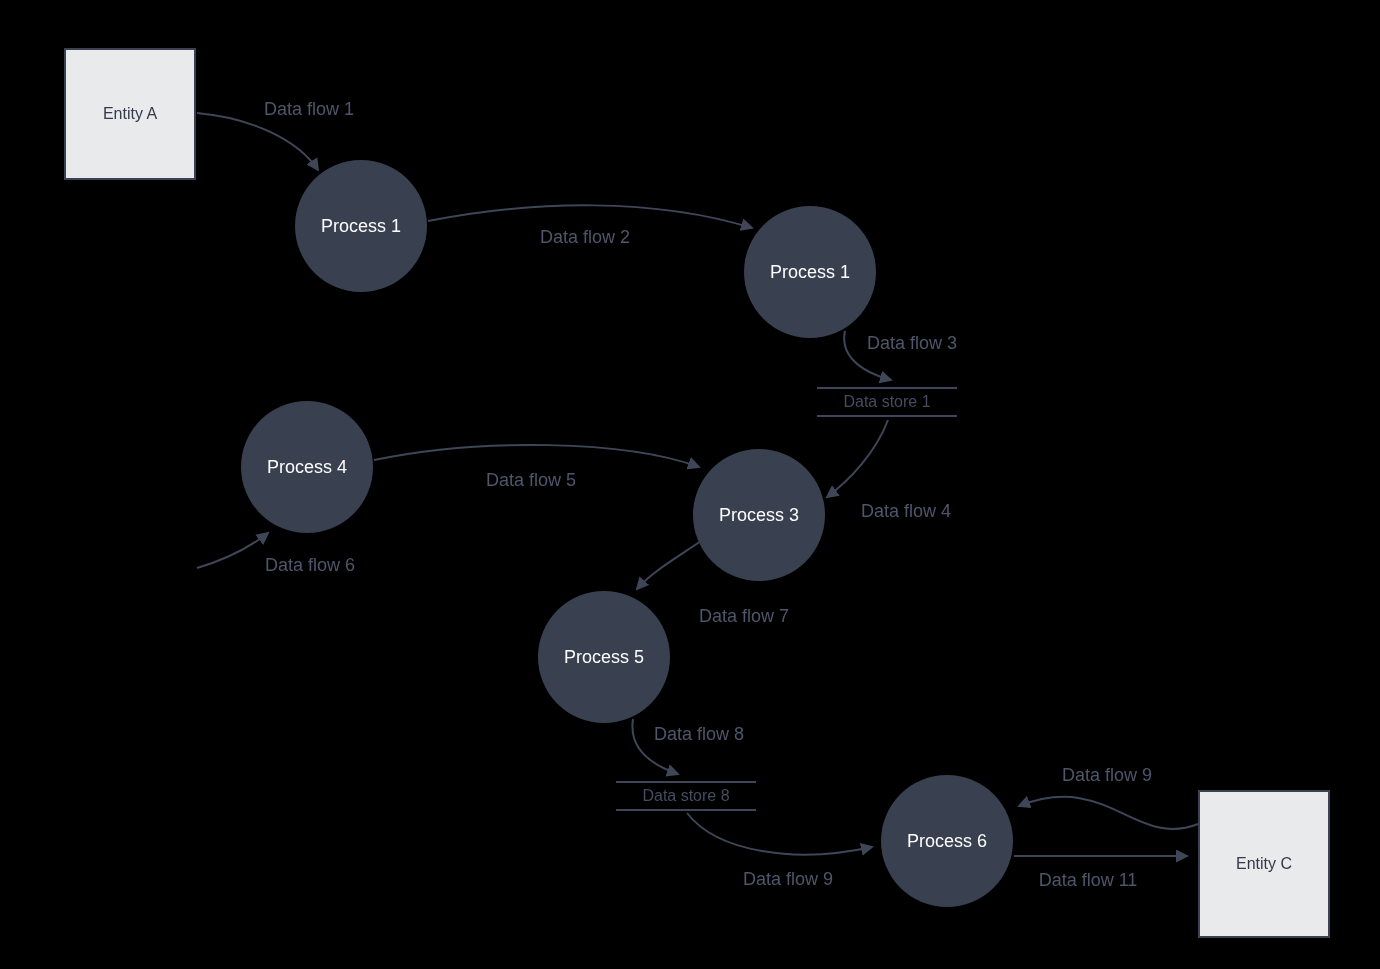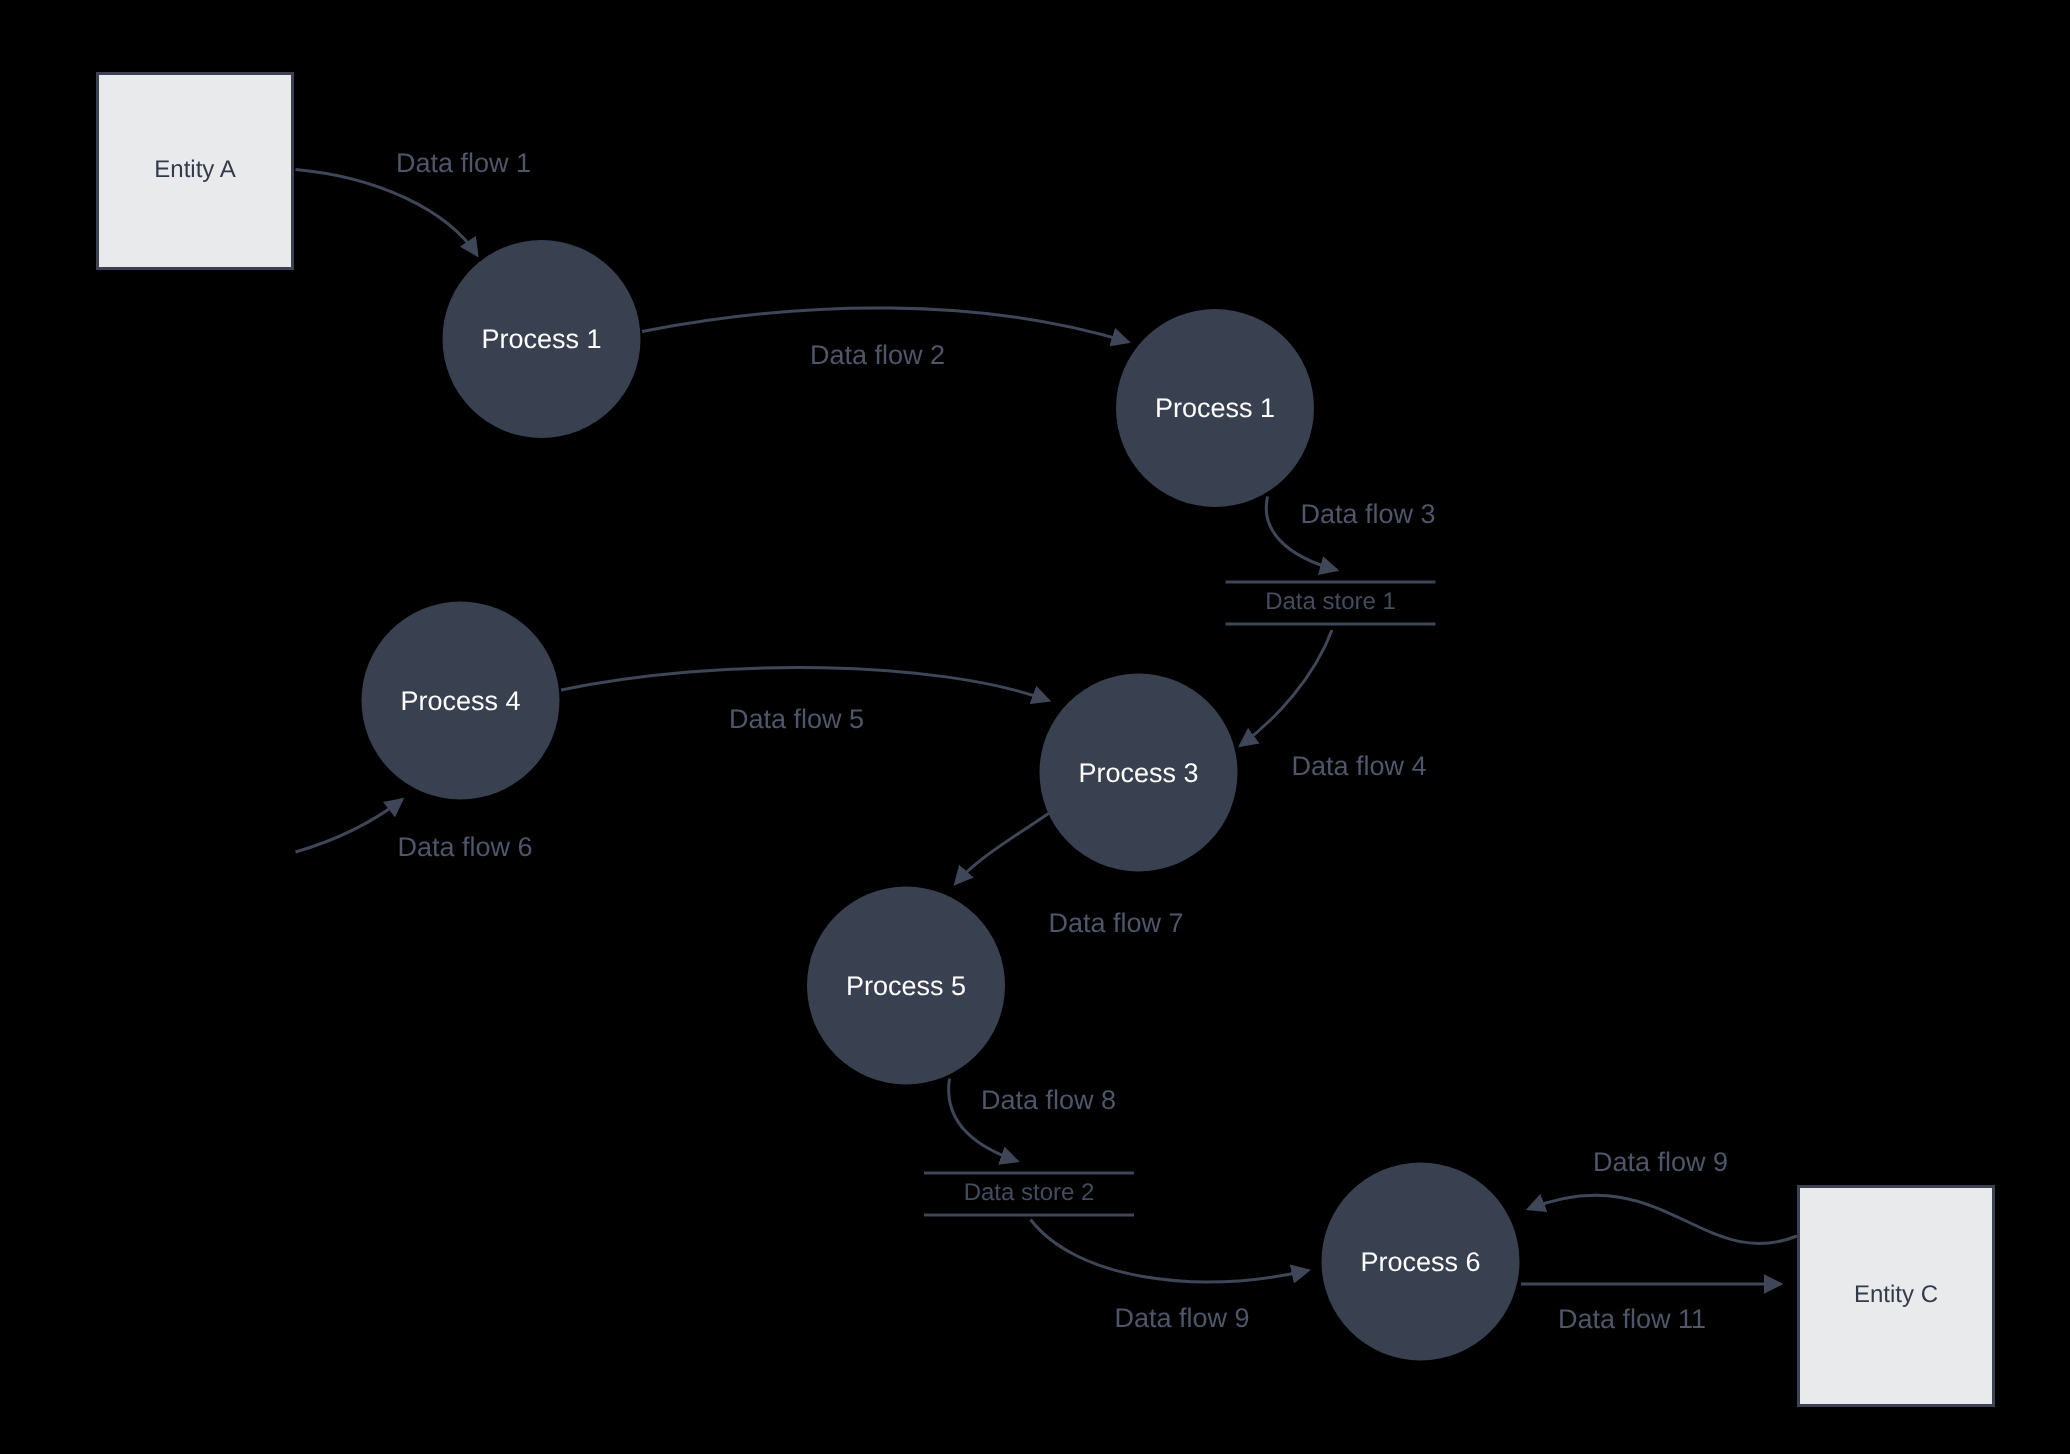--- a/index.html
+++ b/index.html
@@ -101,15 +101,15 @@
     <div class="process" style="left: 538px; top: 591px; width: 132px; height: 132px;">
       <span class="">Process 5</span>
     </div>
     <div class="process" style="left: 881px; top: 775px; width: 132px; height: 132px;">
       <span class="">Process 6</span>
     </div>
     <div class="datastore" style="left: 817px; top: 387px; width: 140px; height: 30px;">
       <span class="">Data store 1</span>
     </div>
     <div class="datastore" style="left: 616px; top: 781px; width: 140px; height: 30px;">
-      <span class="">Data store 2</span>
+      <span class="">Data store 8</span>
     </div>
   </div>
 
 </body></html>

